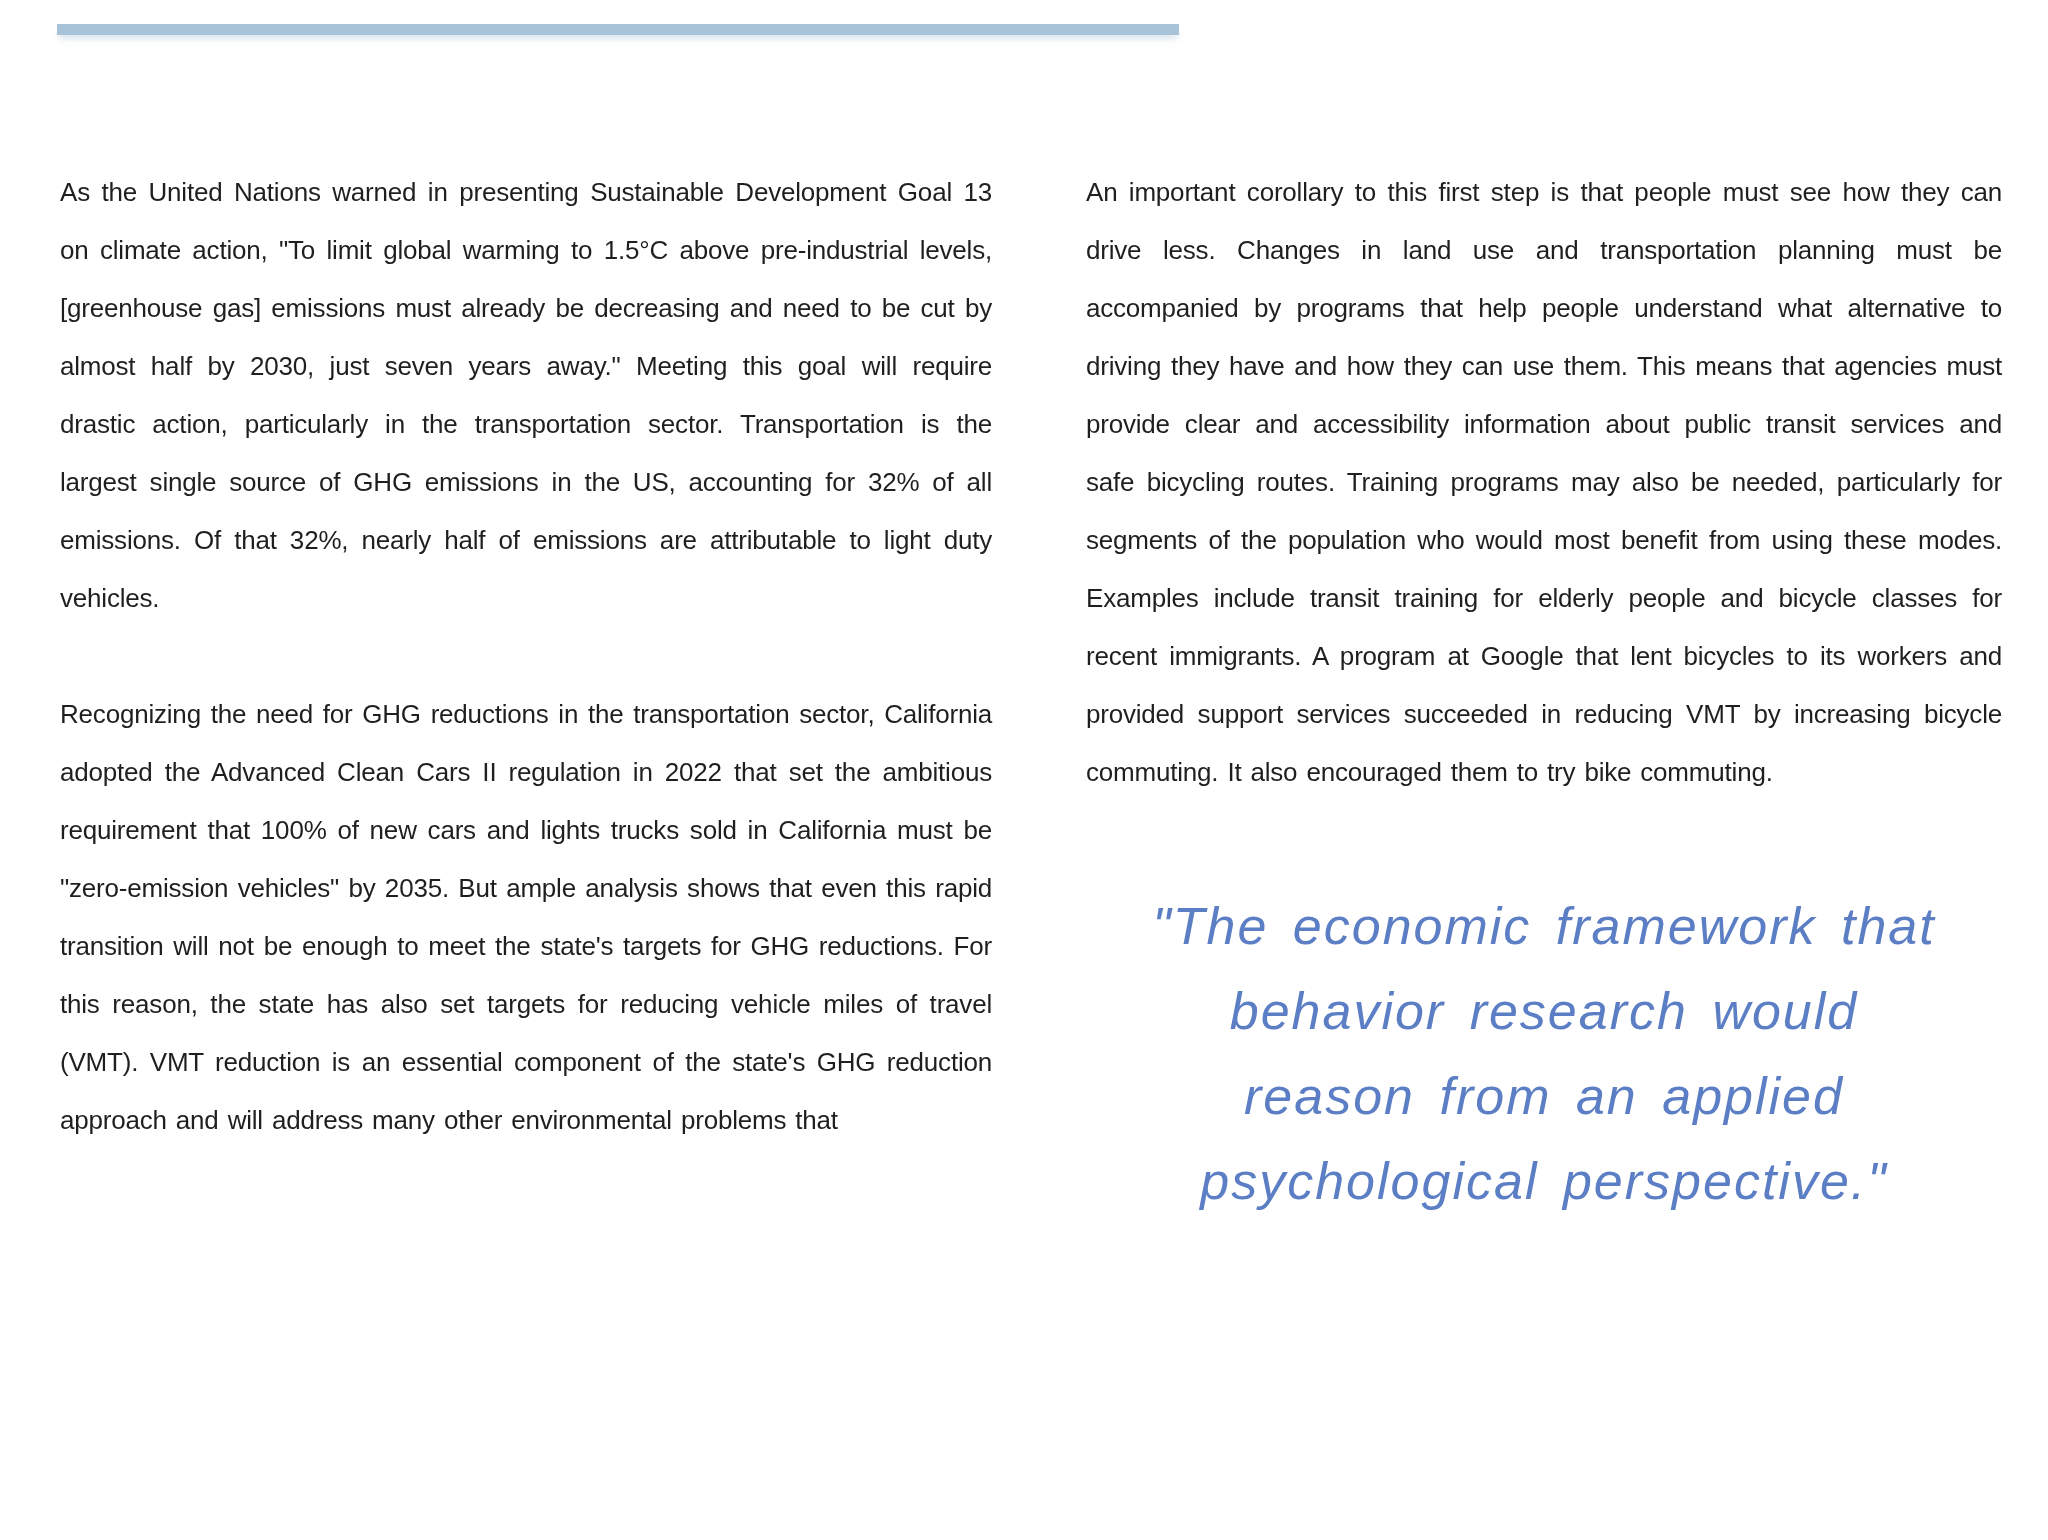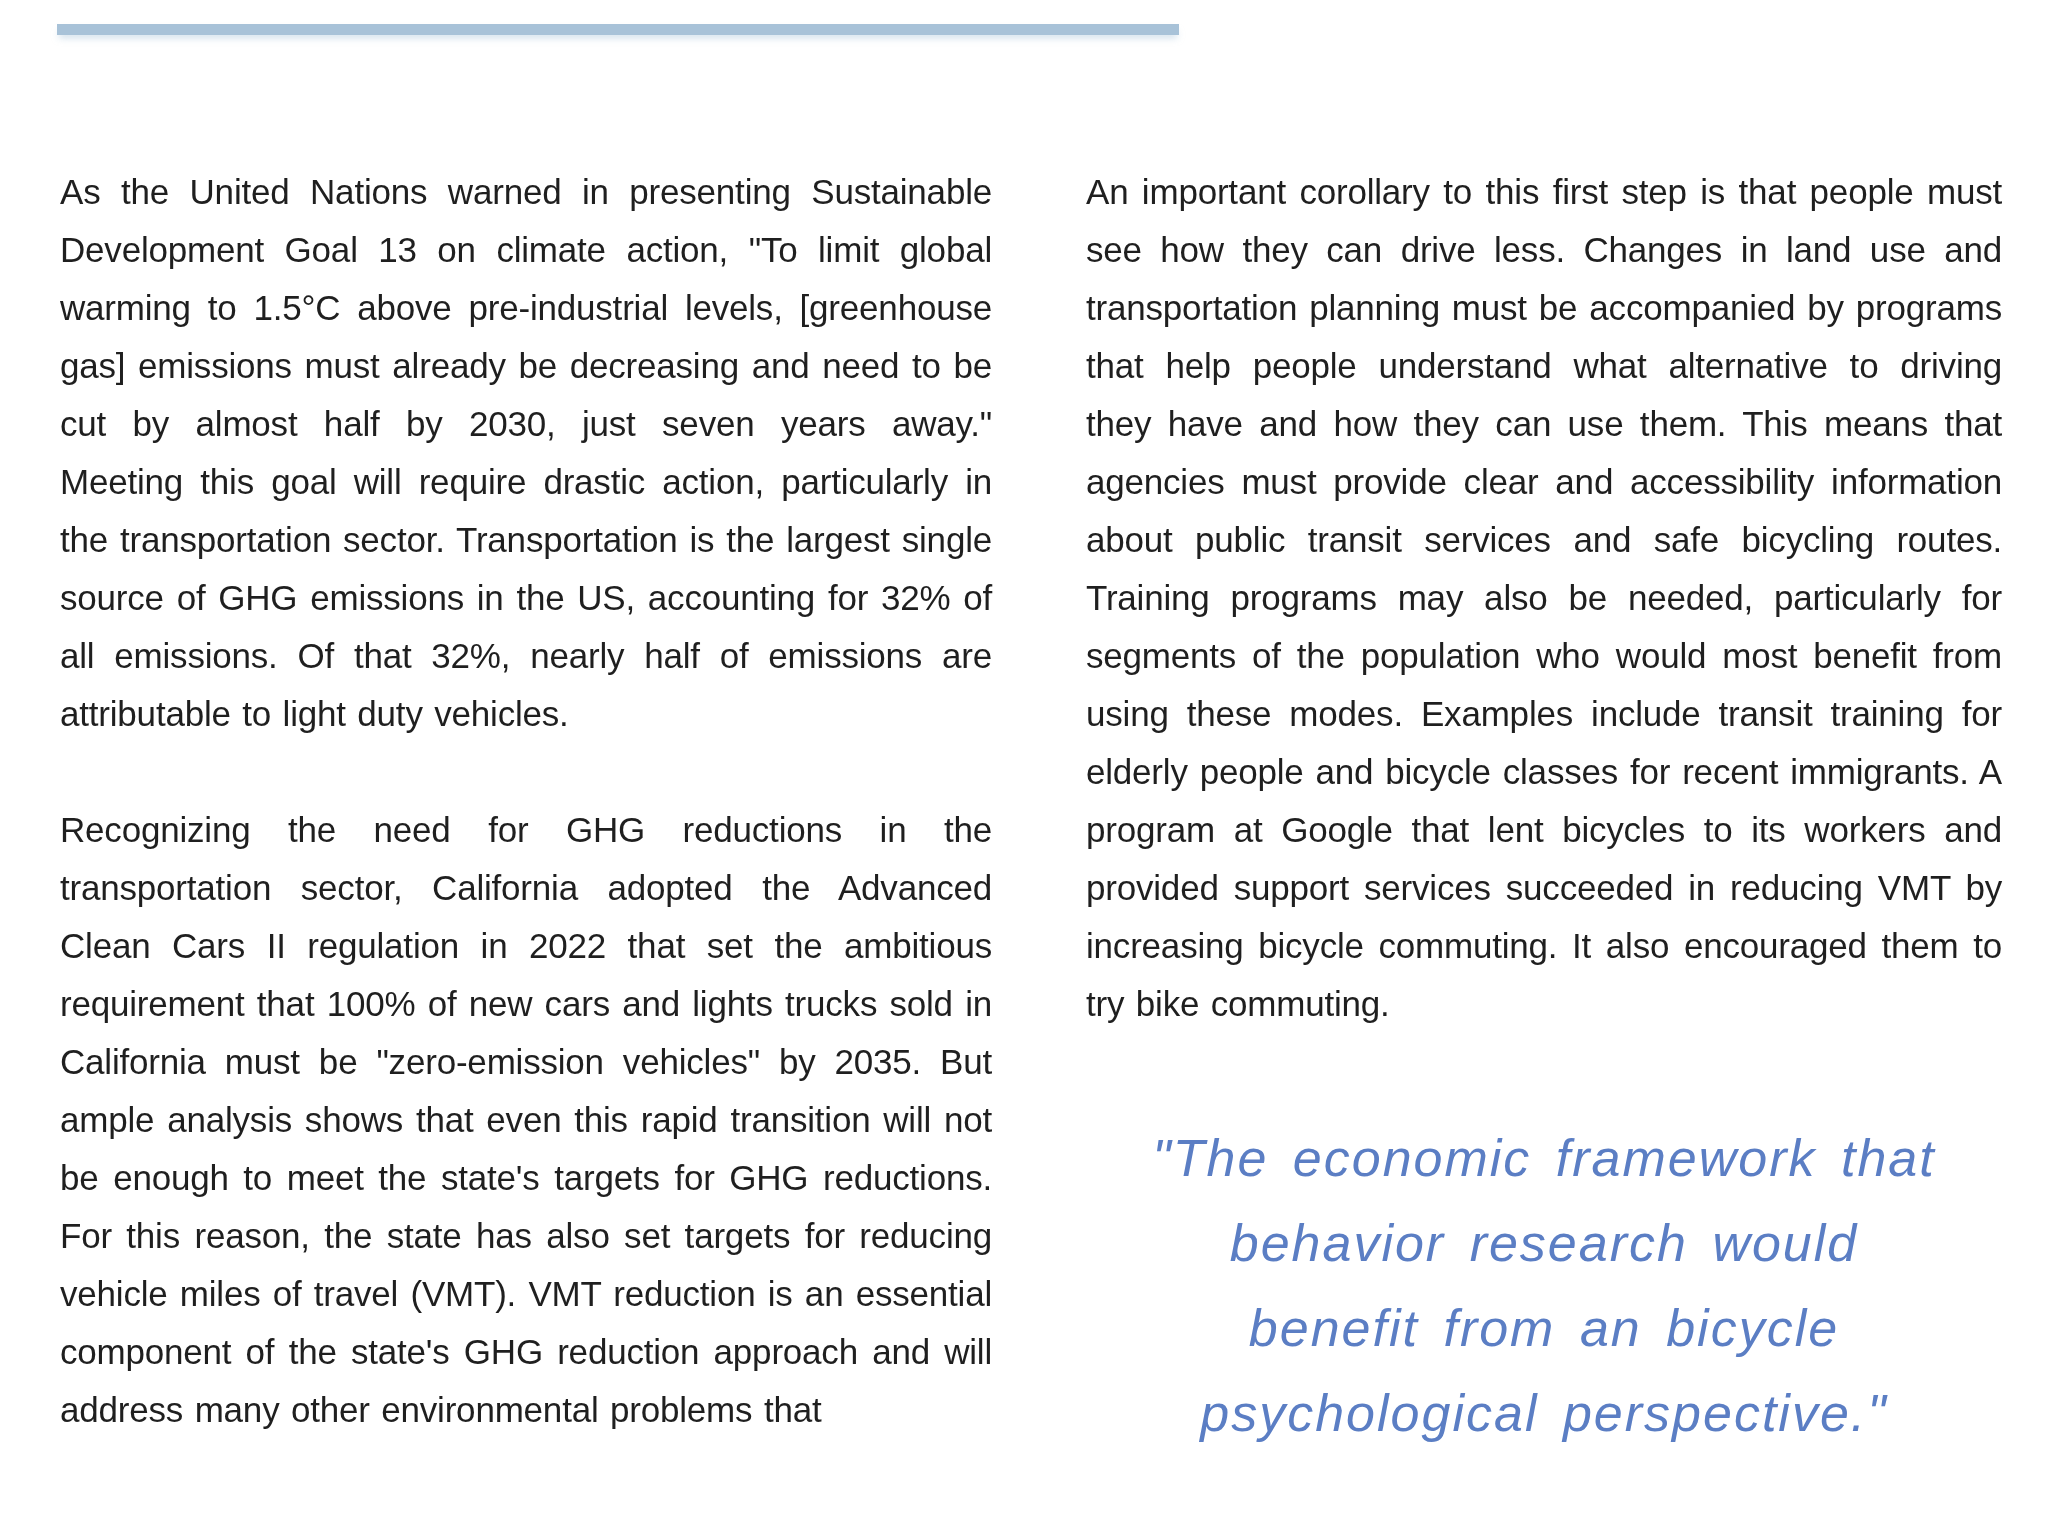--- a/index.html
+++ b/index.html
@@ -26,21 +26,21 @@
     box-shadow: 0 5px 7px -2px rgba(168, 194, 216, 0.55);
   }
   .col {
     position: absolute;
     top: 163px;
   }
   .col-left  { left: 60px;   width: 932px; }
   .col-right { left: 1086px; width: 916px; }
   .col p {
     margin: 0 0 58px 0;
-    font-size: 35px;
+    font-size: 26px;
     line-height: 58px;
     text-align: justify;
     letter-spacing: -0.2px;
     word-spacing: 2px;
     color: var(--body-text, #1f1f1f);
   }
   .pull-quote {
     margin-top: 90px;
     text-align: center;
     color: var(--quote-text, #5b7ec4);
@@ -66,18 +66,18 @@
     <p>As the United Nations warned in presenting Sustainable Development Goal 13 on climate action, "To limit global warming to 1.5°C above pre-industrial levels, [greenhouse gas] emissions must already be decreasing and need to be cut by almost half by 2030, just seven years away." Meeting this goal will require drastic action, particularly in the transportation sector. Transportation is the largest single source of GHG emissions in the US, accounting for 32% of all emissions. Of that 32%, nearly half of emissions are attributable to light duty vehicles.</p>
     <p>Recognizing the need for GHG reductions in the transportation sector, California adopted the Advanced Clean Cars II regulation in 2022 that set the ambitious requirement that 100% of new cars and lights trucks sold in California must be "zero-emission vehicles" by 2035. But ample analysis shows that even this rapid transition will not be enough to meet the state's targets for GHG reductions. For this reason, the state has also set targets for reducing vehicle miles of travel (VMT). VMT reduction is an essential component of the state's GHG reduction approach and will address many other environmental problems that</p>
   </div>
 
   <div class="col col-right">
     <p>An important corollary to this first step is that people must see how they can drive less. Changes in land use and transportation planning must be accompanied by programs that help people understand what alternative to driving they have and how they can use them. This means that agencies must provide clear and accessibility information about public transit services and safe bicycling routes. Training programs may also be needed, particularly for segments of the population who would most benefit from using these modes. Examples include transit training for elderly people and bicycle classes for recent immigrants. A program at Google that lent bicycles to its workers and provided support services succeeded in reducing VMT by increasing bicycle commuting. It also encouraged them to try bike commuting.</p>
 
     <div class="pull-quote">
       <div class="pq-line">"The economic framework that</div>
       <div class="pq-line">behavior research would</div>
-      <div class="pq-line">benefit from an bicycle</div>
+      <div class="pq-line">reason from an applied</div>
       <div class="pq-line">psychological perspective."</div>
     </div>
   </div>
 
 </div>
 
 </body></html>

